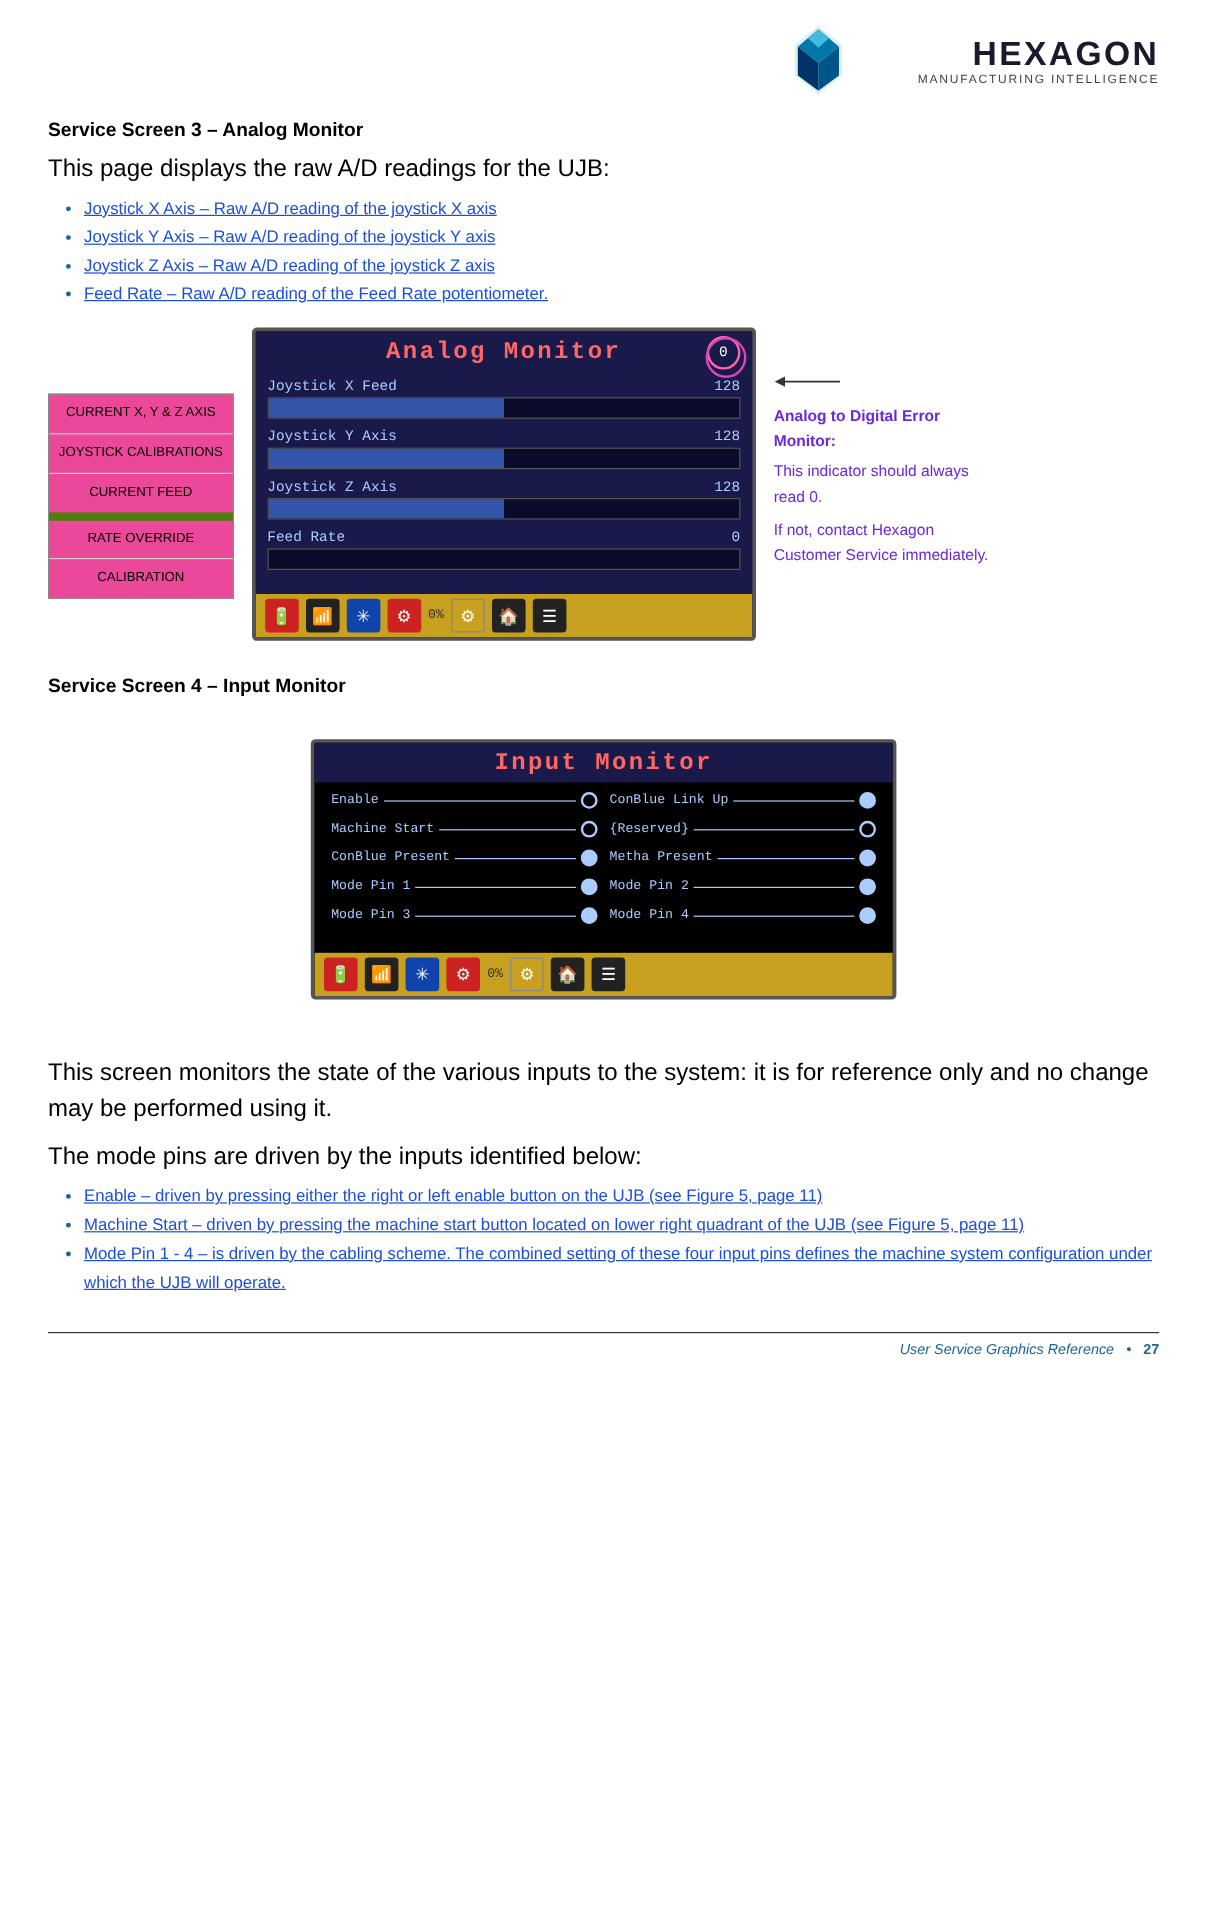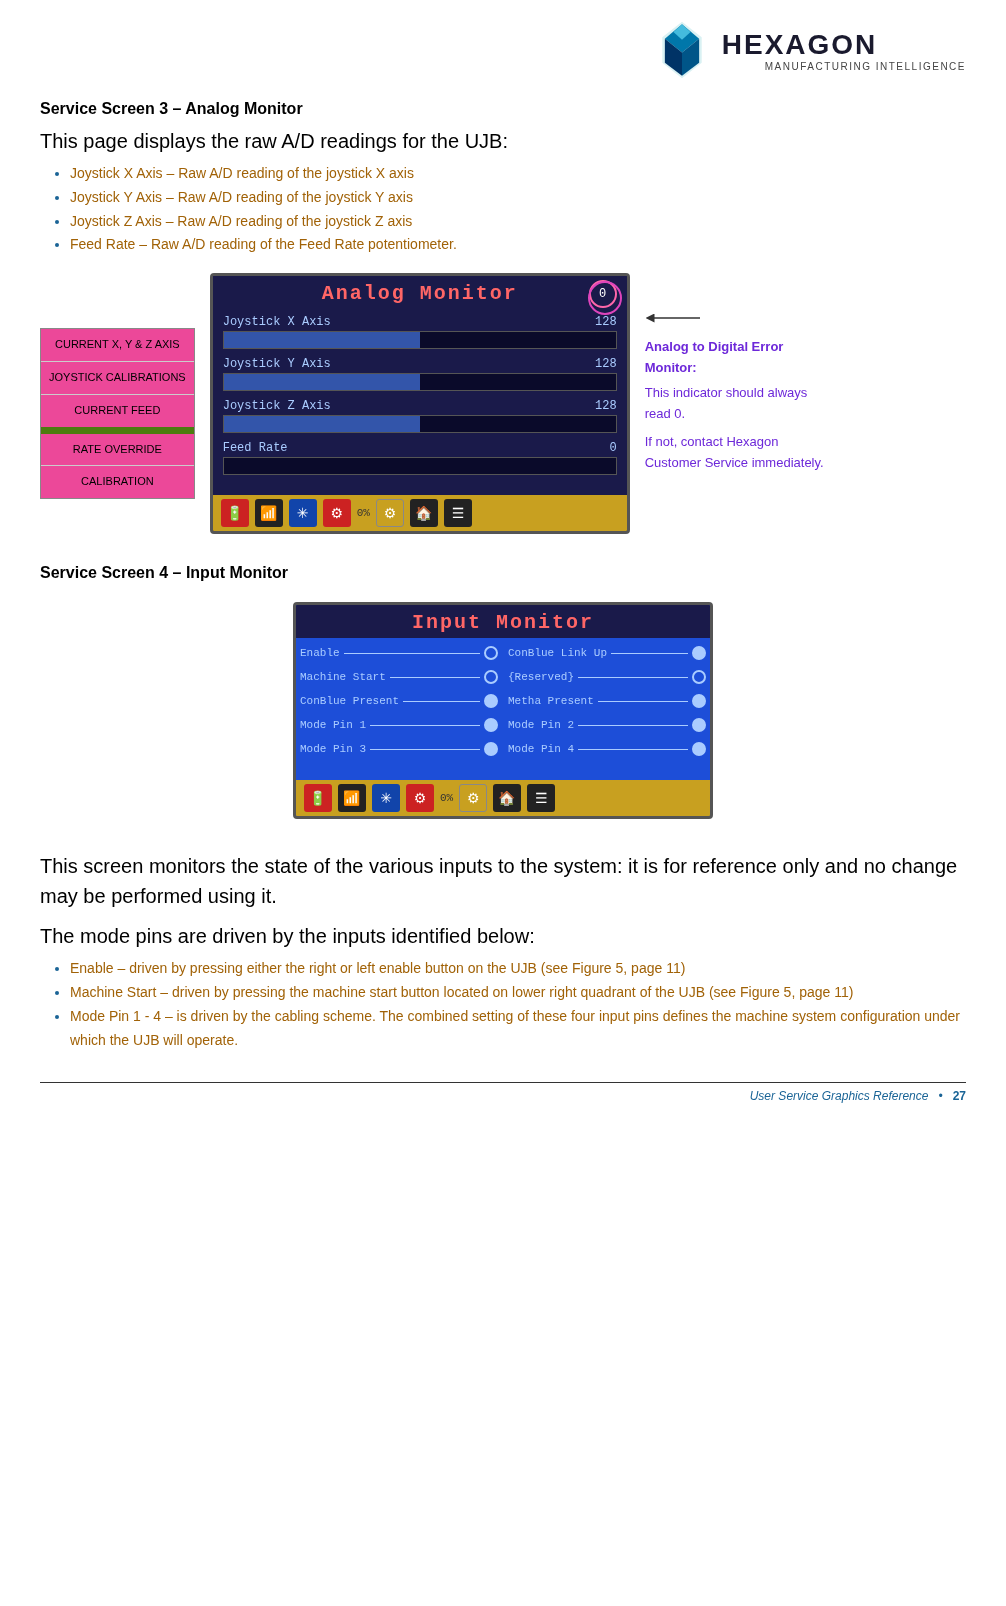--- a/index.html
+++ b/index.html
@@ -28,20 +28,21 @@
       align-items: center;
       gap: 10px;
     }
     .logo-diamond {
       width: 60px;
       height: 60px;
     }
     .logo-text {
       display: flex;
       flex-direction: column;
+      text-align: right;
     }
     .logo-hexagon {
       font-size: 28px;
       font-weight: 900;
       letter-spacing: 2px;
       color: #1a1a2e;
     }
     .logo-subtitle {
       font-size: 10px;
       letter-spacing: 1.5px;
@@ -60,21 +61,22 @@
       line-height: 1.5;
     }
     .bullet-list {
       margin-left: 30px;
       margin-bottom: 16px;
     }
     .bullet-list li {
       list-style: disc;
       font-size: 14px;
       line-height: 1.7;
-      color: #a16207;
+      color: #1d4ed8;
+      text-decoration: underline;
     }
     .bullet-list li::marker {
       color: #1a6496;
     }
     
     .analog-screen {
       background: #1a1a4a;
       border: 3px solid #555;
       border-radius: 4px;
       padding: 0;
@@ -163,29 +165,29 @@
     }
     .right-annotation {
       margin-top: 30px;
       font-size: 13px;
       line-height: 1.6;
       max-width: 180px;
       color: #6d28d9;
     }
     
     .input-screen {
-      background: #1d4ed8;
+      background: #000000;
       border: 3px solid #555;
       border-radius: 4px;
-      width: 420px;
+      width: 488px;
       overflow: hidden;
-      margin: 12px auto;
+      margin: 26px auto;
     }
     .input-screen-body {
-      padding: 8px 4px;
+      padding: 8px 14px;
     }
     .input-row {
       display: flex;
       gap: 10px;
       margin-bottom: 10px;
     }
     .input-item {
       flex: 1;
       display: flex;
       align-items: center;
@@ -288,21 +290,21 @@
           <div class="screen-title-bar">
             <span class="screen-title-text">Analog Monitor</span>
             <div class="ad-indicator">
               <span>0</span>
             </div>
           </div>
           <div class="screen-body">
 
             <div class="axis-row">
               <div class="axis-label-line">
-                <span>Joystick X Axis</span>
+                <span>Joystick X Feed</span>
                 <span>128</span>
               </div>
               <div class="axis-bar-container">
                 <div class="axis-bar-fill" style="width:50%"></div>
               </div>
             </div>
             <div class="axis-row">
               <div class="axis-label-line">
                 <span>Joystick Y Axis</span>
                 <span>128</span>

